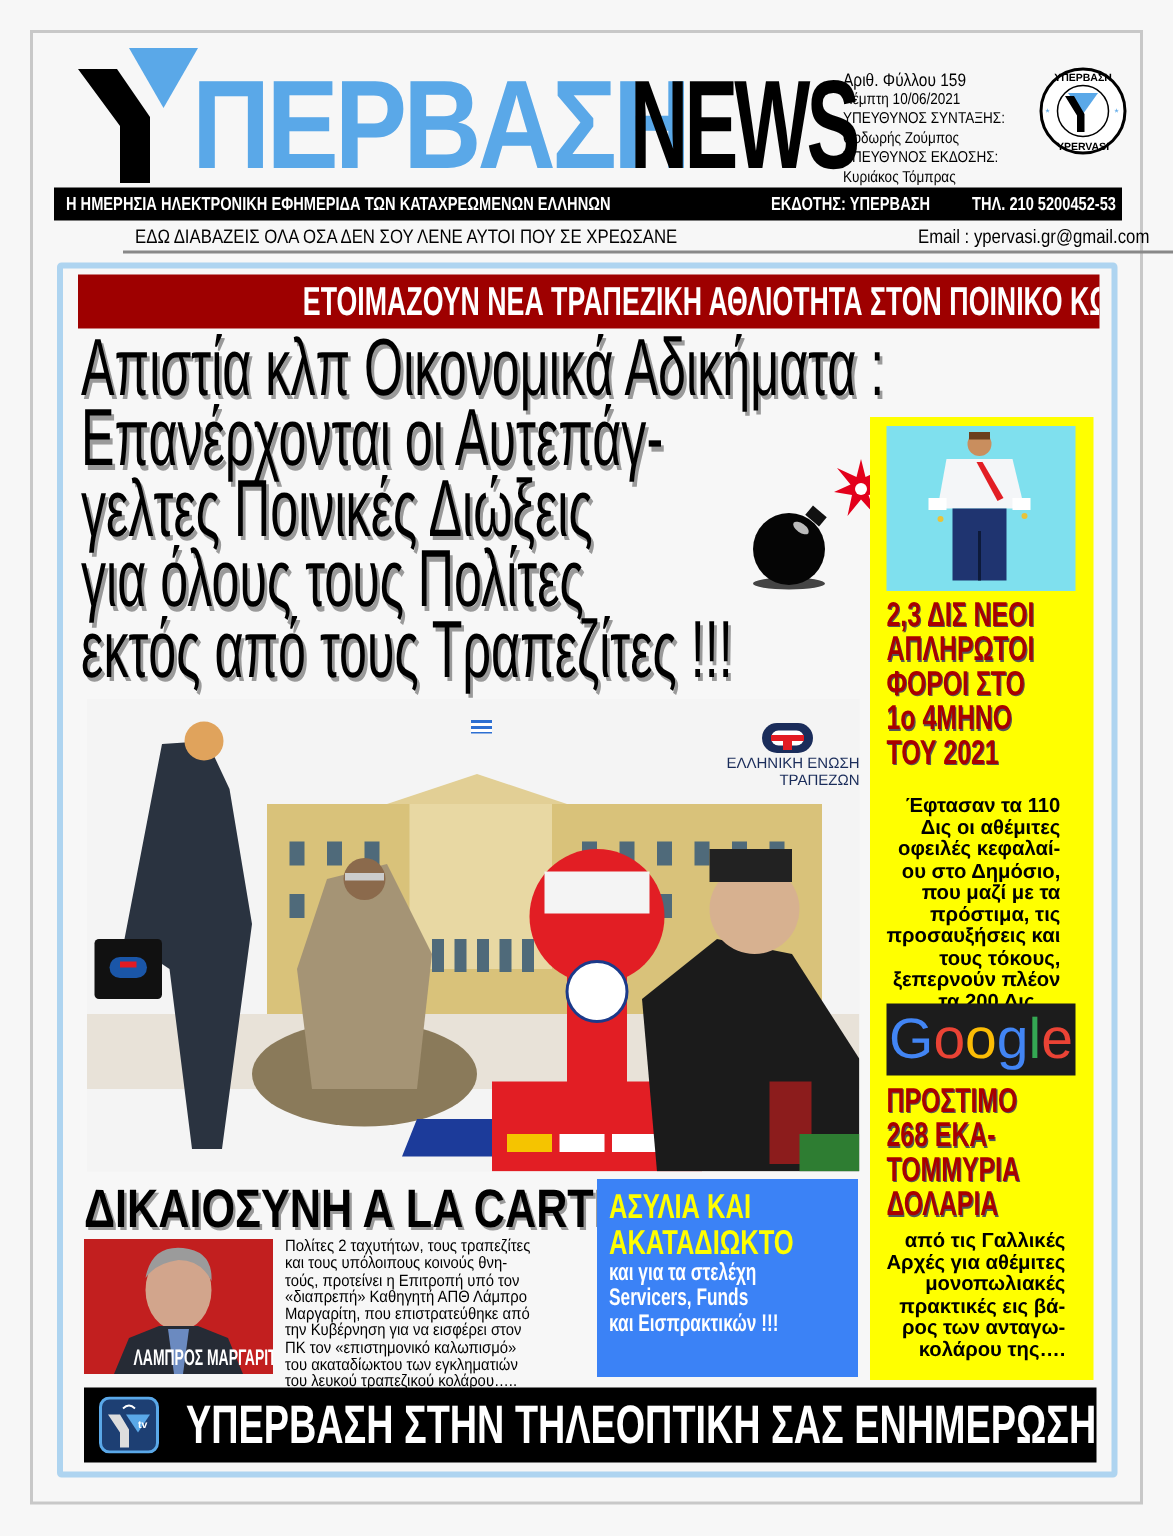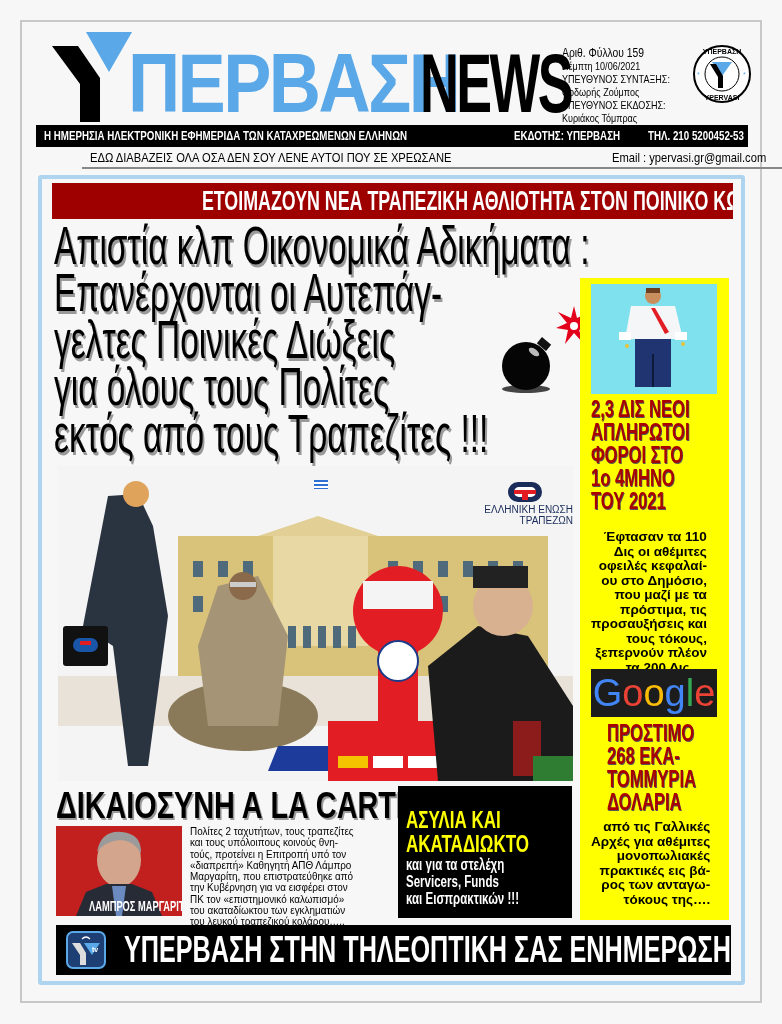--- a/index.html
+++ b/index.html
@@ -35,21 +35,21 @@
   .ytitle div{white-space:nowrap;transform:scaleX(0.72);transform-origin:left top;}
   .ybody{font-weight:bold;color:#000;font-size:13.5px;line-height:14.5px;text-align:right;}
   .googlebox{left:591px;top:669px;width:126px;height:48px;background:#1c1c1c;font-size:38px;line-height:48px;text-align:center;font-weight:normal;}
   
   .dikaiosyni{left:56px;top:786px;font-weight:bold;font-size:36px;line-height:40px;color:#000;text-shadow:2px 2px 0 #9a9a9a;white-space:nowrap;transform:scaleX(0.8);transform-origin:left top;}
   .photo{left:56px;top:826px;width:126px;height:90px;background:#c21f1f;overflow:hidden;}
   .photo-cap{position:absolute;left:0;bottom:2px;width:100%;text-align:center;color:#fff;font-weight:bold;font-size:15px;line-height:16px;}
   .photo-cap span{display:inline-block;transform:scaleX(0.62);white-space:nowrap;}
   .article{left:190px;top:826px;width:195px;font-size:11px;line-height:11.3px;color:#000;}
   .article div{white-space:nowrap;transform:scaleX(0.9);transform-origin:left top;}
-  .asylia{left:398px;top:786px;width:174px;height:132px;background:#000000;padding:22px 8px;}
+  .asylia{left:398px;top:786px;width:174px;height:132px;background:#3b82f6;padding:6px 8px;}
   .asylia .t{font-weight:bold;color:#ffff00;font-size:23px;line-height:24px;white-space:nowrap;transform:scaleX(0.74);transform-origin:left top;}
   .asylia .s{font-weight:bold;color:#fff;font-size:16px;line-height:17px;white-space:nowrap;transform:scaleX(0.72);transform-origin:left top;}
   .tvbar{left:56px;top:925px;width:675px;height:50px;background:#000;}
   .tvtext{position:absolute;left:68px;top:0;color:#fff;font-weight:bold;font-size:36px;line-height:50px;white-space:nowrap;transform:scaleX(0.7);transform-origin:left top;}
 </style>
 </head>
 <body>
 
 <div class="abs outer"></div>
 
@@ -216,33 +216,33 @@
   <div>πρόστιμα, τις</div>
   <div>προσαυξήσεις και</div>
   <div>τους τόκους,</div>
   <div>ξεπερνούν πλέον</div>
   <div>τα 200 Δις….</div>
 </div>
 
 <div class="abs googlebox">
   <span style="color:#4285f4">G</span><span style="color:#ea4335">o</span><span style="color:#fbbc05">o</span><span style="color:#4285f4">g</span><span style="color:#34a853">l</span><span style="color:#ea4335">e</span>
 </div>
-<div class="abs ytitle" style="left:591px;top:722px;margin-left:16px;">
+<div class="abs ytitle" style="left:591px;top:722px;">
   <div>ΠΡΟΣΤΙΜΟ</div>
   <div>268 ΕΚΑ-</div>
   <div>ΤΟΜΜΥΡΙΑ</div>
   <div>ΔΟΛΑΡΙΑ</div>
 </div>
 <div class="abs ybody" style="left:591px;top:820px;">
   <div>από τις Γαλλικές</div>
   <div>Αρχές για αθέμιτες</div>
   <div>μονοπωλιακές</div>
   <div>πρακτικές εις βά-</div>
   <div>ρος των ανταγω-</div>
-  <div>τόκους της….</div>
+  <div>κολάρου της….</div>
 </div>
 
 <div class="abs dikaiosyni">ΔΙΚΑΙΟΣΥΝΗ Α LA CARTE</div>
 
 <div class="abs photo">
   <svg width="126" height="90" viewBox="0 0 126 90">
     <ellipse cx="63" cy="34" rx="22" ry="27" fill="#d2a58c"></ellipse>
     <path d="M41,26 Q45,4 66,6 Q86,8 85,28 Q78,14 63,14 Q48,16 41,26Z" fill="#9b9b9b"></path>
     <polygon points="20,90 30,66 50,58 76,58 96,66 106,90" fill="#262b35"></polygon>
     <polygon points="56,60 70,60 66,90 60,90" fill="#6b8ac0"></polygon>

